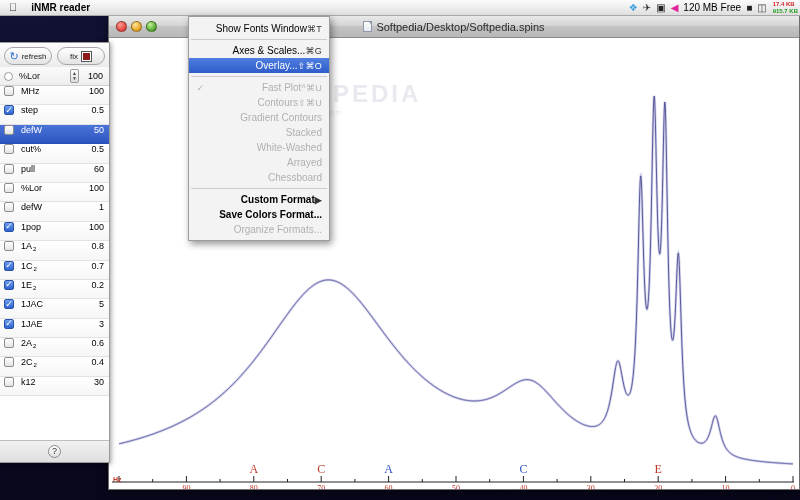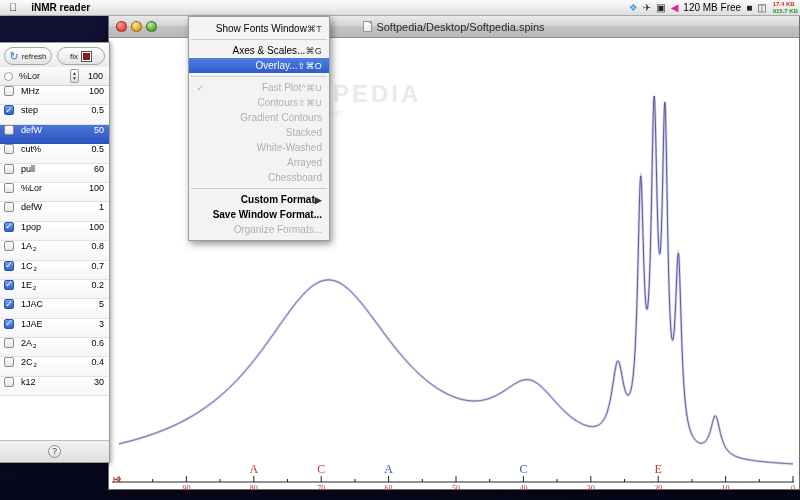--- a/index.html
+++ b/index.html
@@ -481,21 +481,21 @@
         <span class="key"></span>
       </div>
       <div class="msep"></div>
       <div class="mrow bold">
         <span class="chk"></span>
         <span class="lbl">Custom Format</span>
         <span class="key submenu-arrow">▶</span>
       </div>
       <div class="mrow bold">
         <span class="chk"></span>
-        <span class="lbl">Save Window Format...</span>
+        <span class="lbl">Save Colors Format...</span>
         <span class="key"></span>
       </div>
       <div class="mrow dim">
         <span class="chk"></span>
         <span class="lbl">Organize Formats...</span>
         <span class="key"></span>
       </div>
     </div>
 
 </div>

